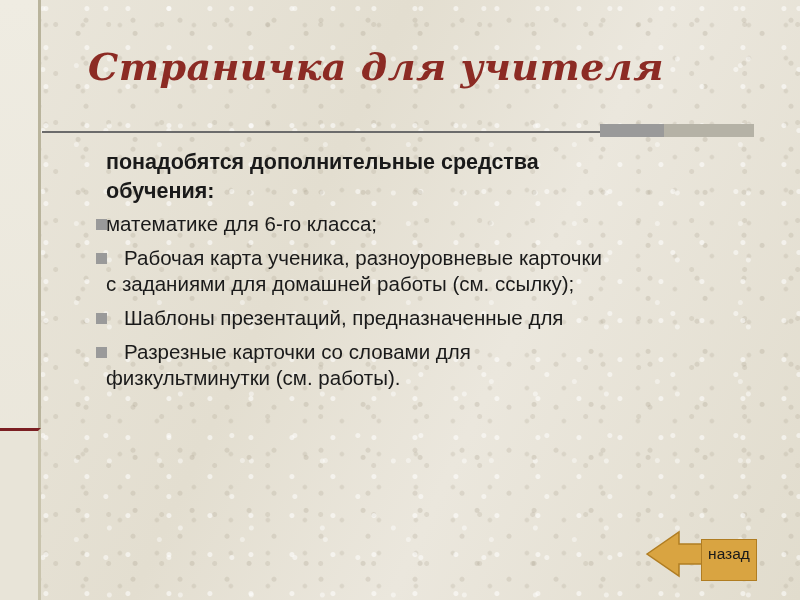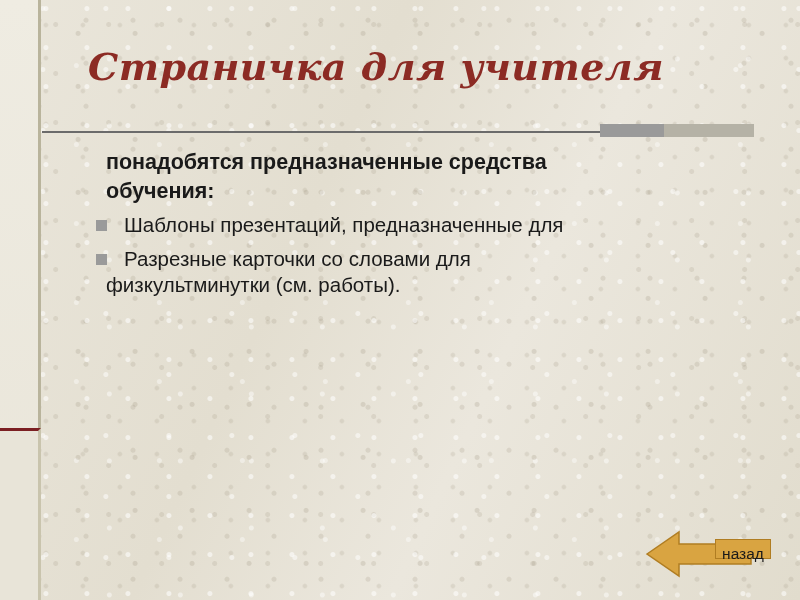--- a/index.html
+++ b/index.html
@@ -159,56 +159,61 @@
     left: 0;
     top: 0;
     width: 108px;
     height: 54px;
   }
   .back-label {
     position: absolute;
     left: 56px;
     top: 12px;
     width: 56px;
-    height: 20px;
+    height: 42px;
     background: #d9a441;
     border: 1px solid #b07d22;
     color: #1a1a1a;
     font-size: 15.5px;
     line-height: 28px;
     text-align: center;
     box-sizing: border-box;
-    margin-left: 14px;
   }
 </style>
 </head>
 <body>
 
 <div class="slide">
 
   <div class="left-band"></div>
   <div class="left-accent"></div>
   <div class="left-band-lower"></div>
 
   <div class="title">Страничка для учителя</div>
 
   <div class="rule"></div>
   <div class="rule-block2"></div>
   <div class="rule-block"></div>
 
   <div class="body">
 
     <p class="lead">
-      <span class="cont">понадобятся предназначенные средства</span>
+      <span class="cont">понадобятся дополнительные средства</span>
       <span class="cont">обучения:</span>
     </p>
 
     <ul class="bullets">
       <li class="bullet">
         <span class="sq"></span>
+        <span class="l2">математике для 6-го класса;</span>
+      </li>
+      <li class="bullet">
+        <span class="sq"></span>
+        <span>Рабочая карта ученика, разноуровневые карточки</span>
+        <span class="l2">с заданиями  для домашней работы (см. ссылку);</span>
       </li>
       <li class="bullet">
         <span class="sq"></span>
         <span>Шаблоны презентаций, предназначенные для</span>
       </li>
       <li class="bullet">
         <span class="sq"></span>
         <span>Разрезные карточки со словами для</span>
         <span class="l2">физкультминутки (см. работы).</span>
       </li>

